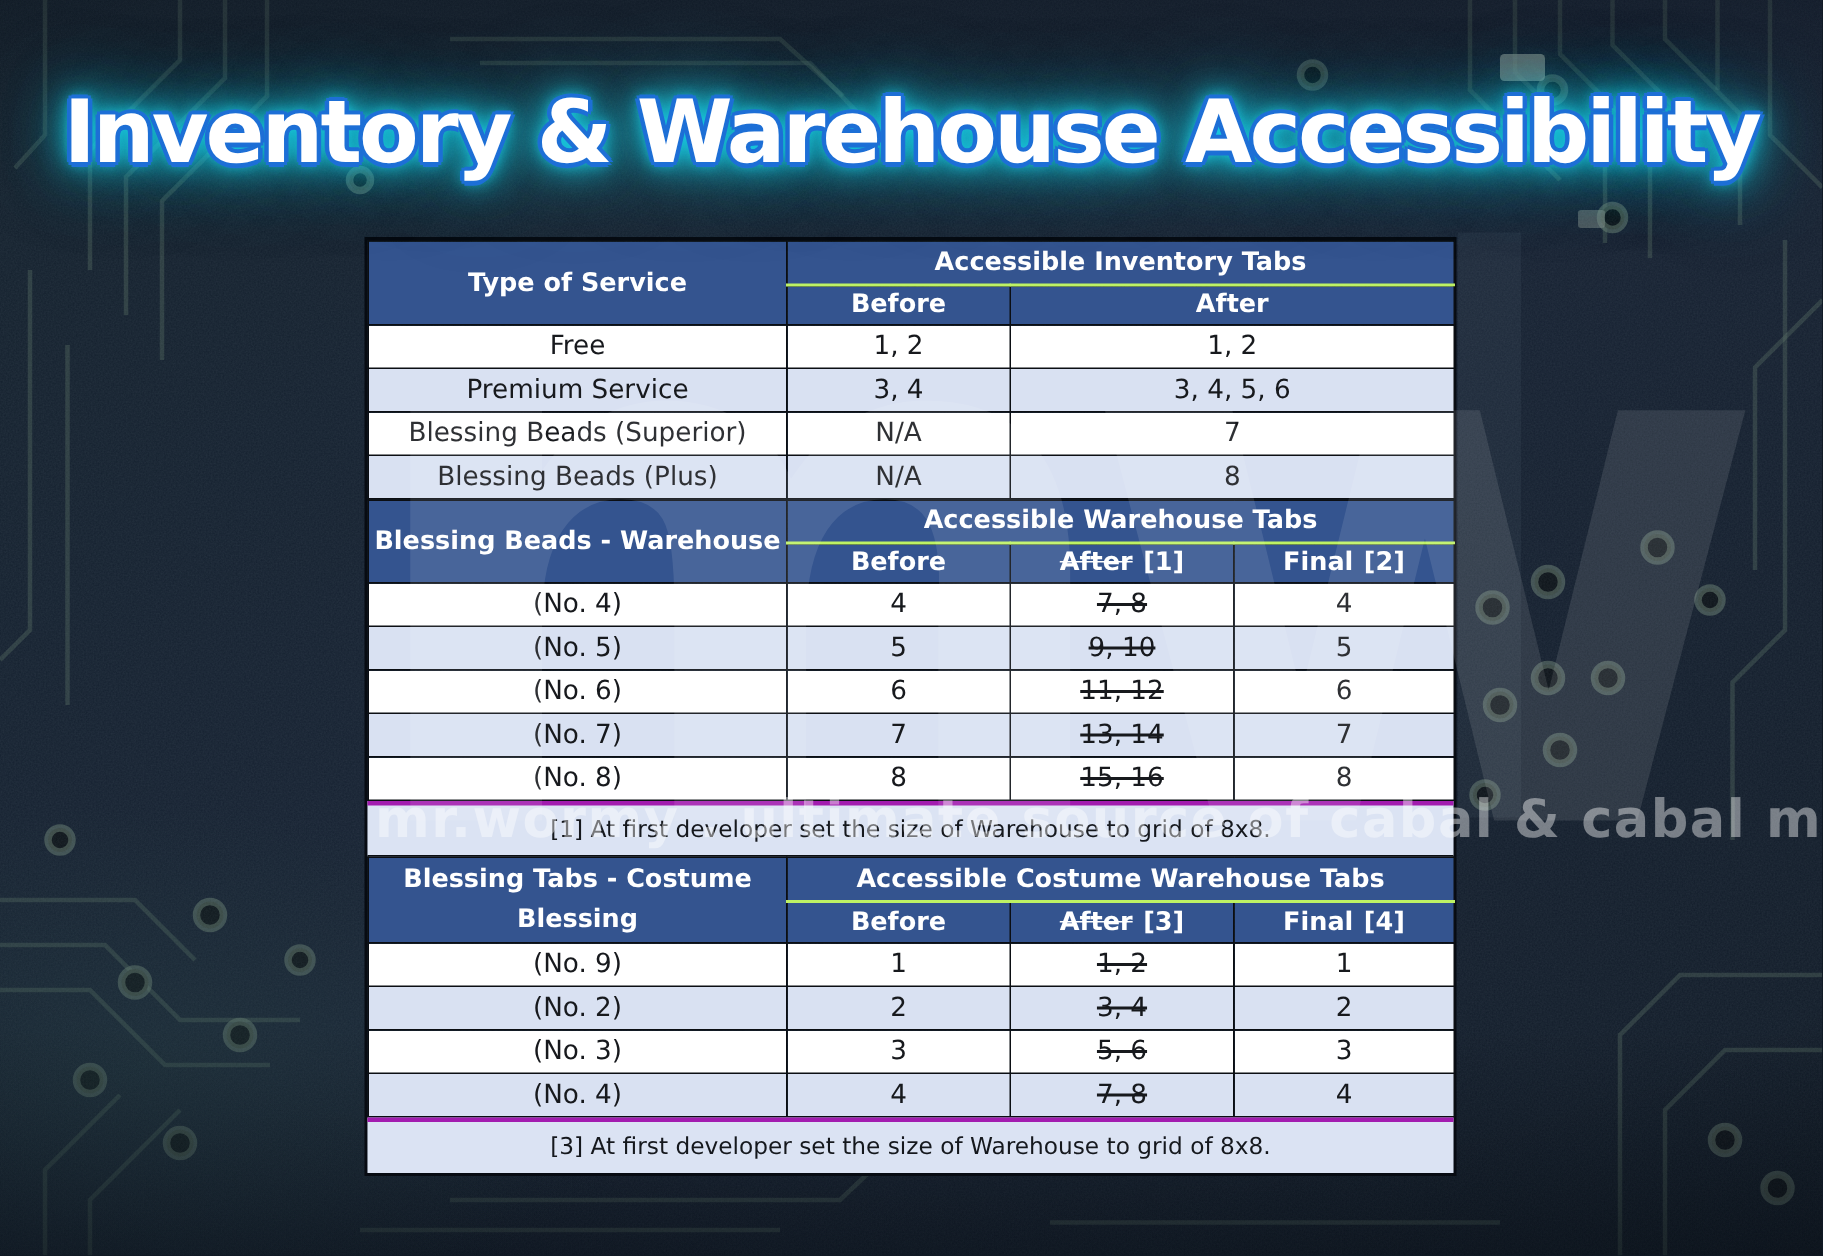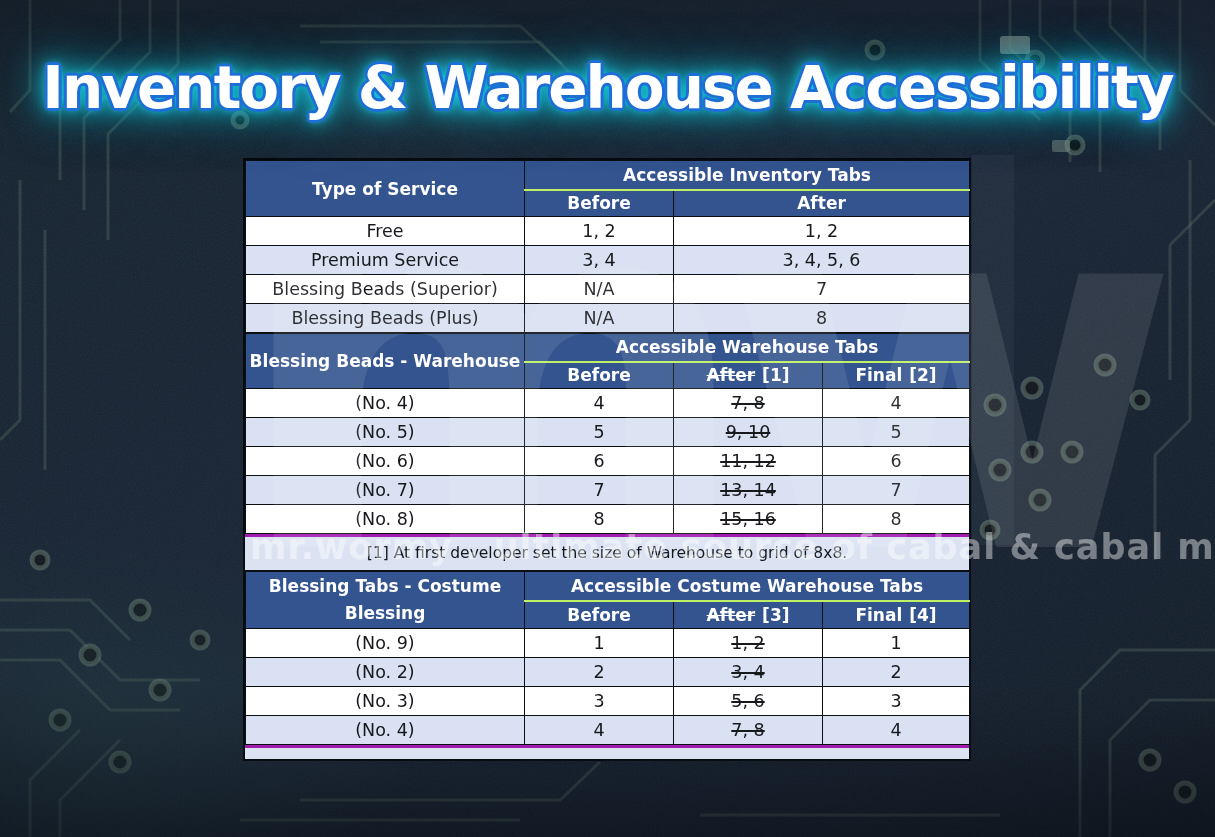--- a/index.html
+++ b/index.html
@@ -268,20 +268,21 @@
         <tr>
           <td>(No. 4)</td>
           <td>4</td>
           <td class="strike">7, 8</td>
           <td>4</td>
         </tr>
       </tbody>
     </table>
 
     <div class="footnote" style="border-bottom:none">
+      <div>[3] At first developer set the size of Warehouse to grid of 8x8.</div>
     </div>
 
   </div>
 
   <div class="monogram">mw</div>
   <div class="credit">mr.wormy . ultimate source of cabal &amp; cabal mobile</div>
 
 </div>
 
 </body></html>

